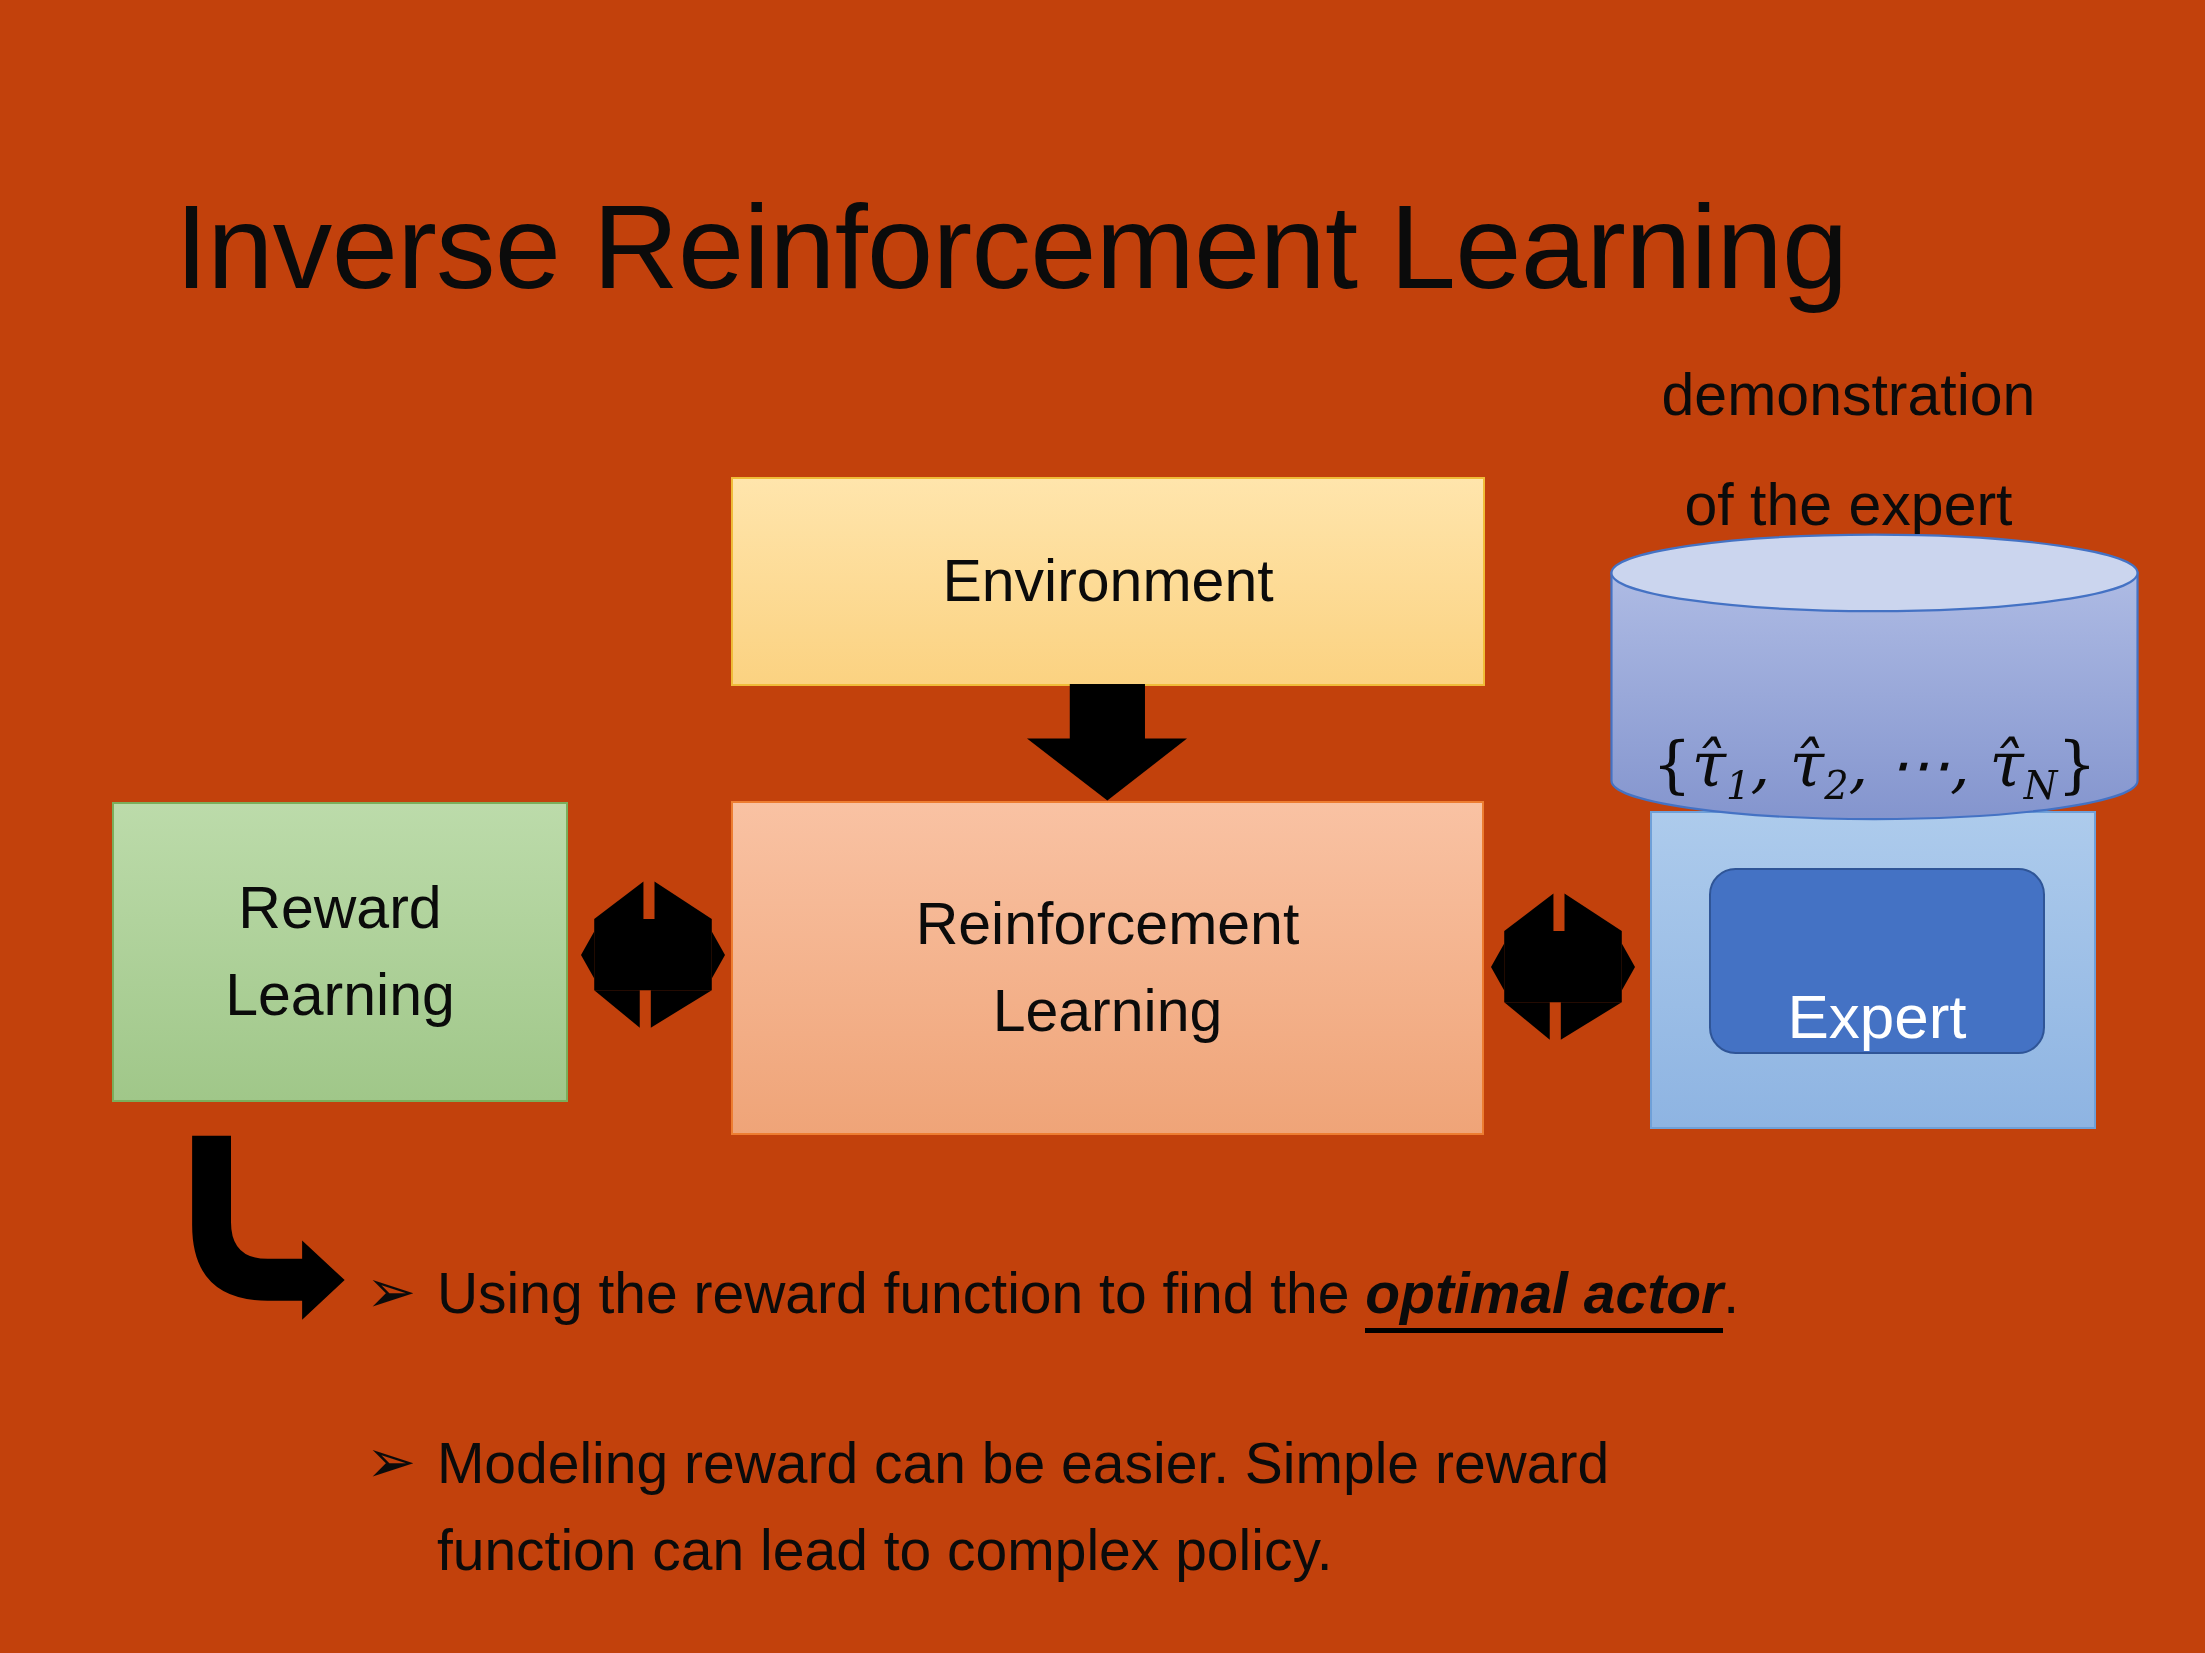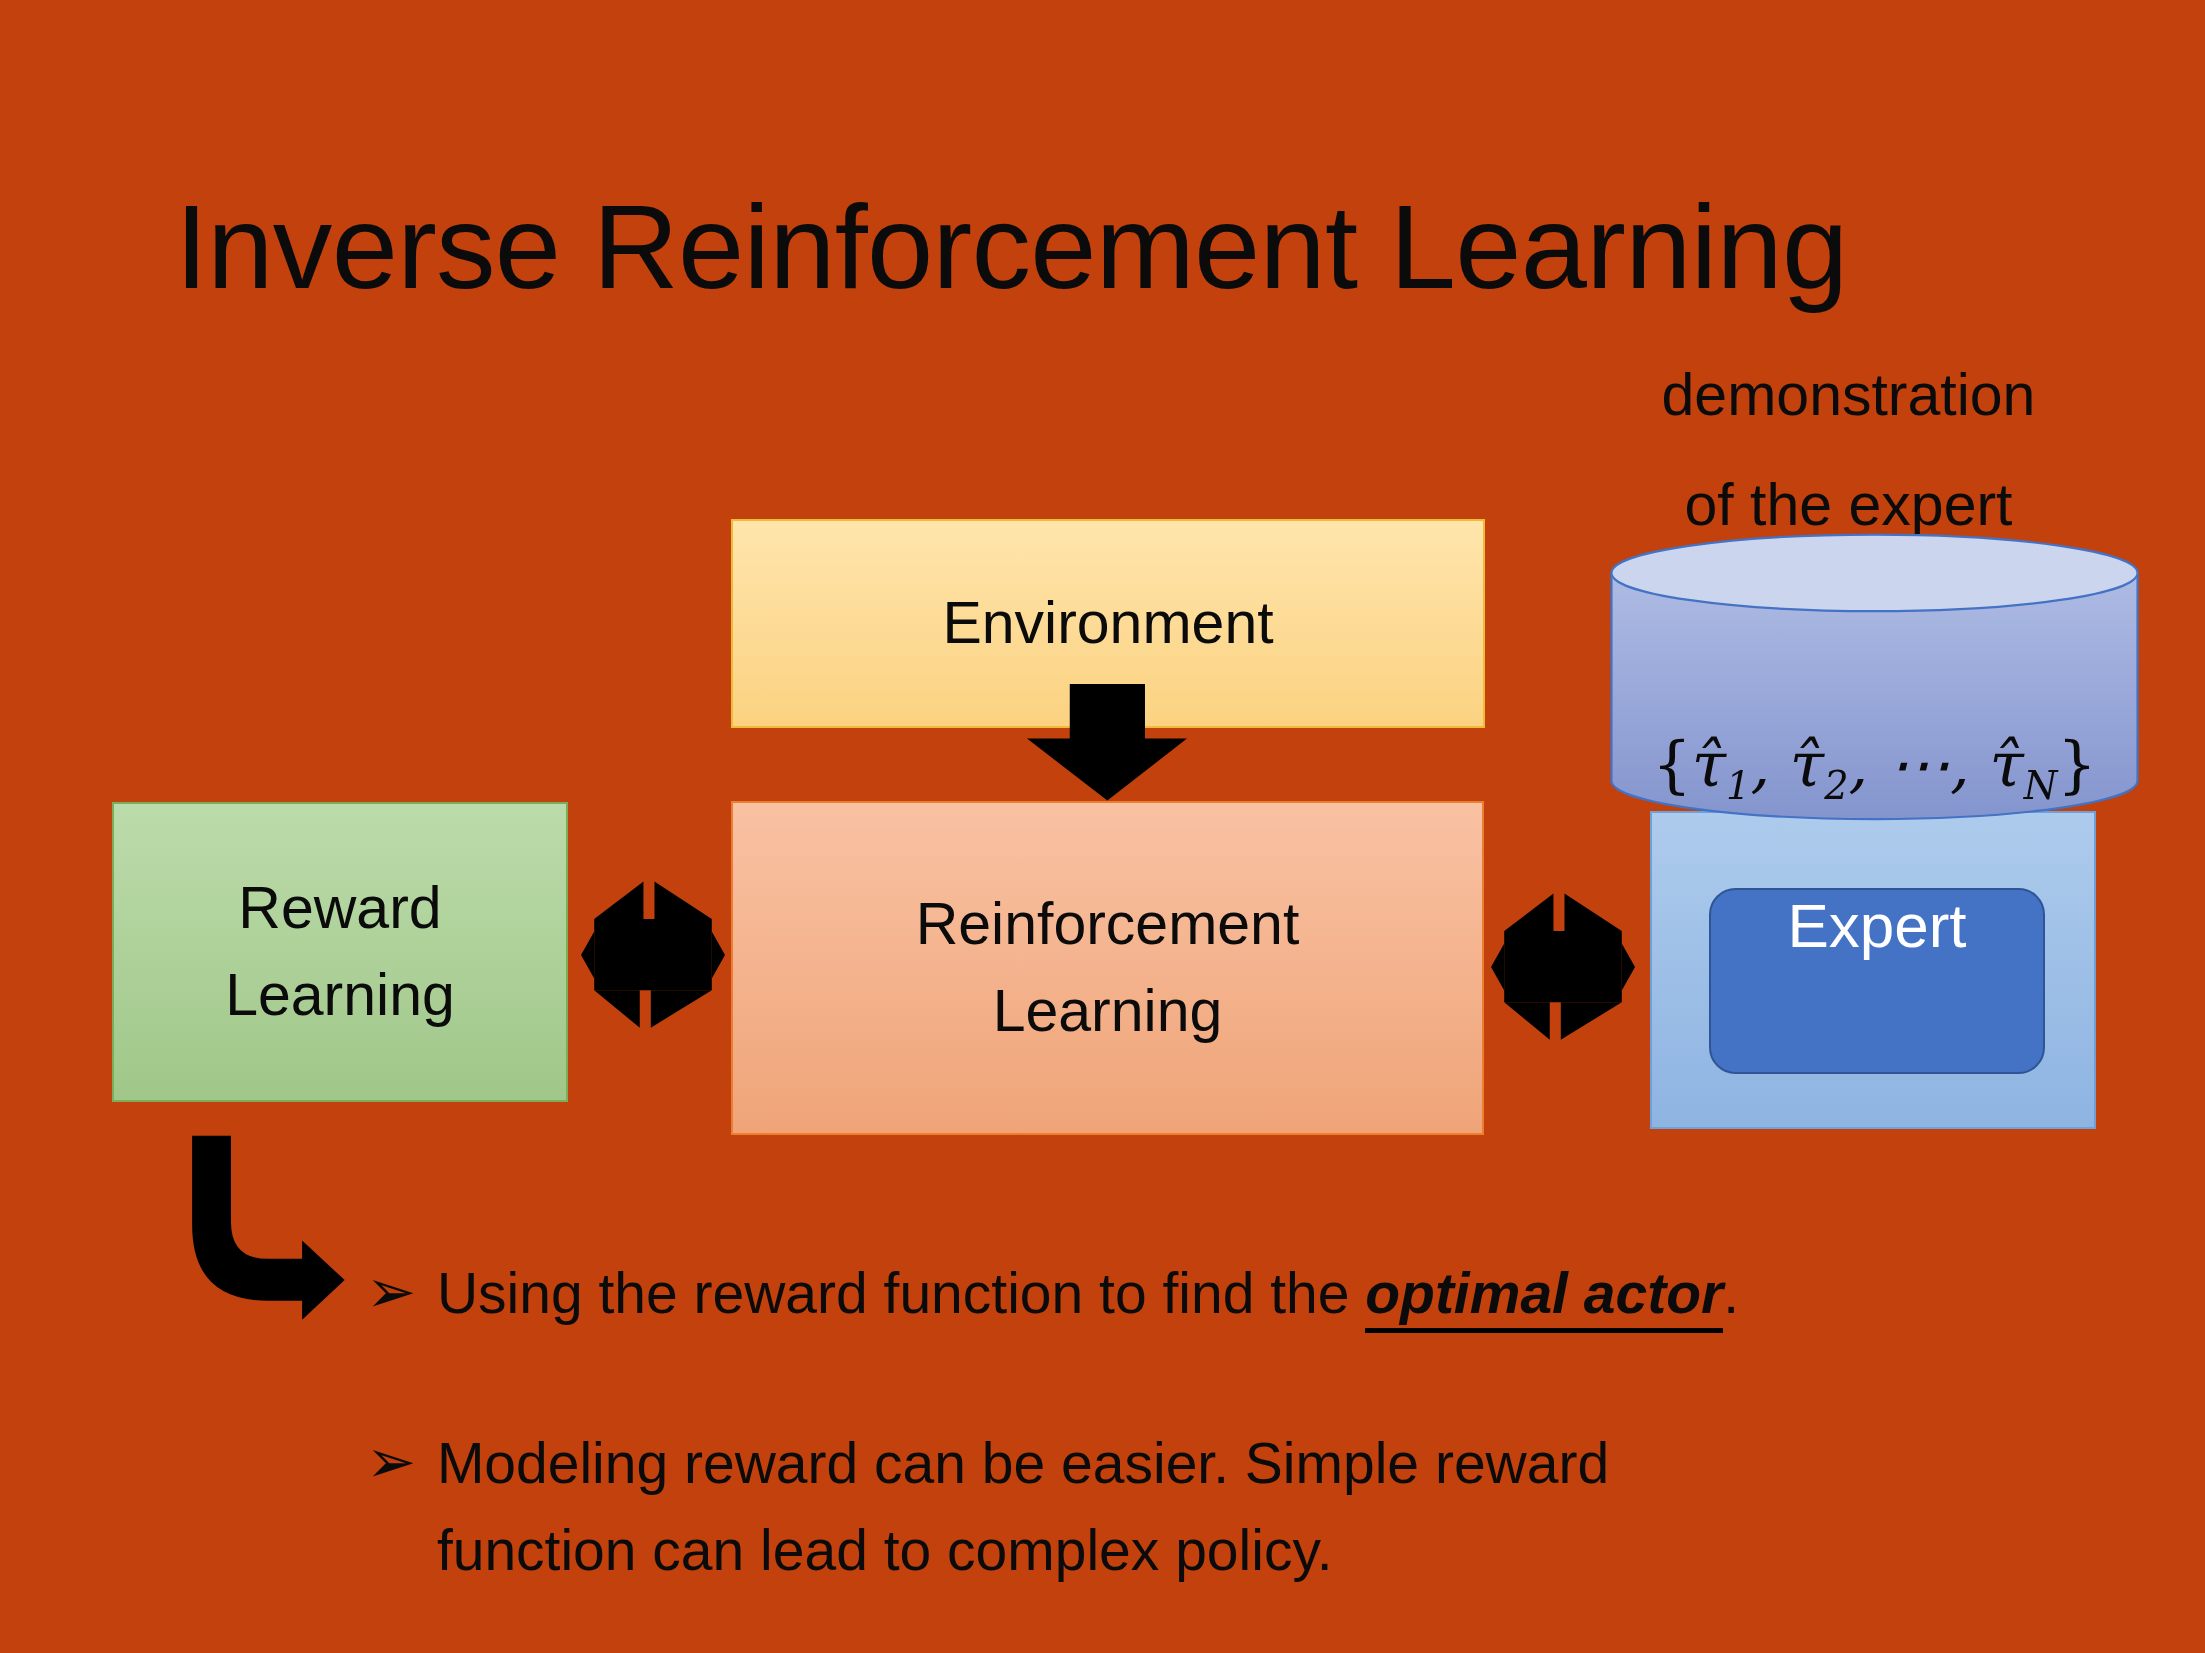--- a/index.html
+++ b/index.html
@@ -18,43 +18,42 @@
   }
   .box{
     display:flex;align-items:center;justify-content:center;flex-direction:column;
     text-align:center;font-size:59px;line-height:87px;color:#0b0b0b;
     box-sizing:border-box;
   }
   .env-box{
     left:731px;top:477px;width:754px;height:209px;
     background:linear-gradient(180deg,#ffe5ac 0%,#fbd281 100%);
     border:2.9px solid #f0bc38;
-    margin-top:42px;
   }
   .reward-box{
     left:112px;top:802px;width:456px;height:300px;
     background:linear-gradient(180deg,#bcdbaa 0%,#a0c789 100%);
     border:2.9px solid #7bae5b;
   }
   .rl-box{
     left:731px;top:801px;width:753px;height:334px;
     background:linear-gradient(180deg,#f9c2a3 0%,#efa478 100%);
     border:2.9px solid #ed7d31;
   }
   .expert-container{
     left:1650px;top:811px;width:446px;height:318px;
     background:linear-gradient(180deg,#adcbec 0%,#8eb4e2 100%);
     border:2.2px solid #6fa0d8;
     box-sizing:border-box;
   }
   .expert-box{
     left:1709px;top:868px;width:332px;height:182px;border-radius:26.5px;
     background:#4472c4;border:2.9px solid #2f5597;
-    display:flex;align-items:flex-start;justify-content:center;
-    color:#ffffff;font-size:62px;margin-top:20px;
+    display:flex;align-items:flex-end;justify-content:center;
+    color:#ffffff;font-size:62px;
   }
   .formula{
     left:1621px;top:728px;width:507px;text-align:center;
     font-family:"DejaVu Serif",serif;font-style:italic;
     font-size:62px;color:#0b0b0b;white-space:nowrap;
   }
   .formula sub{font-size:0.62em;font-style:italic;}
   .formula .brace{font-style:normal;}
   .bullet{
     display:flex;align-items:flex-start;color:#0b0b0b;

